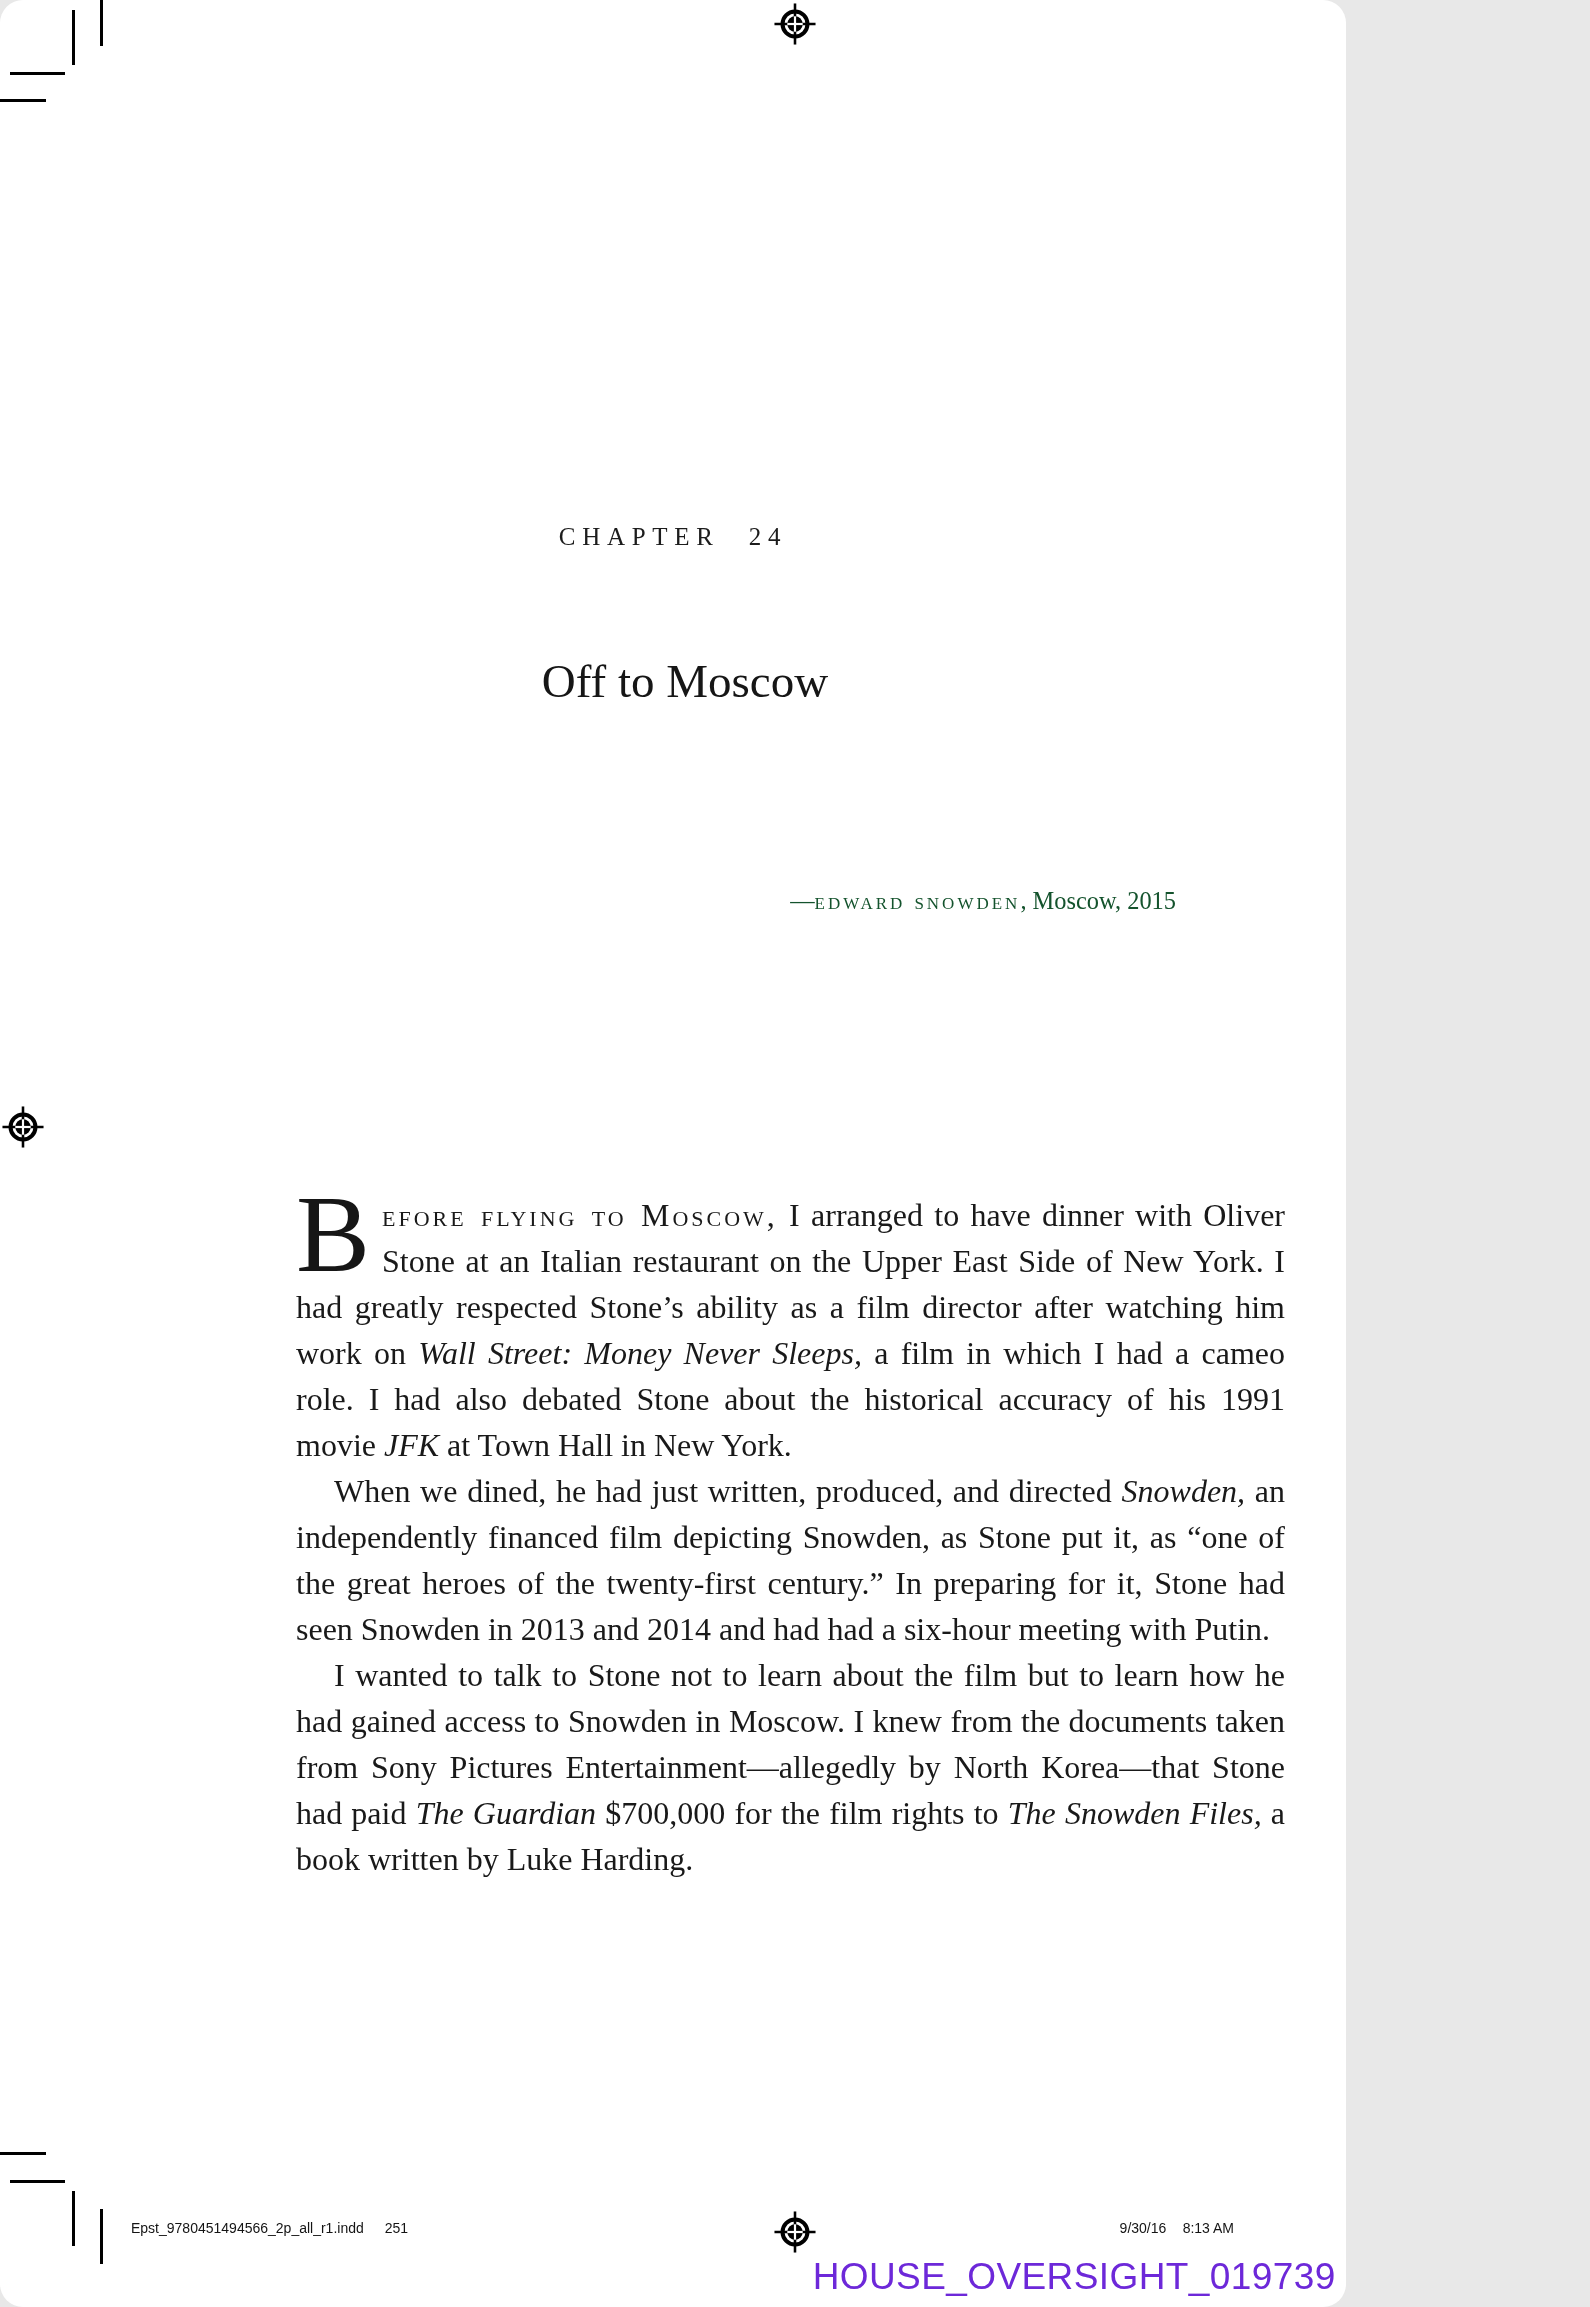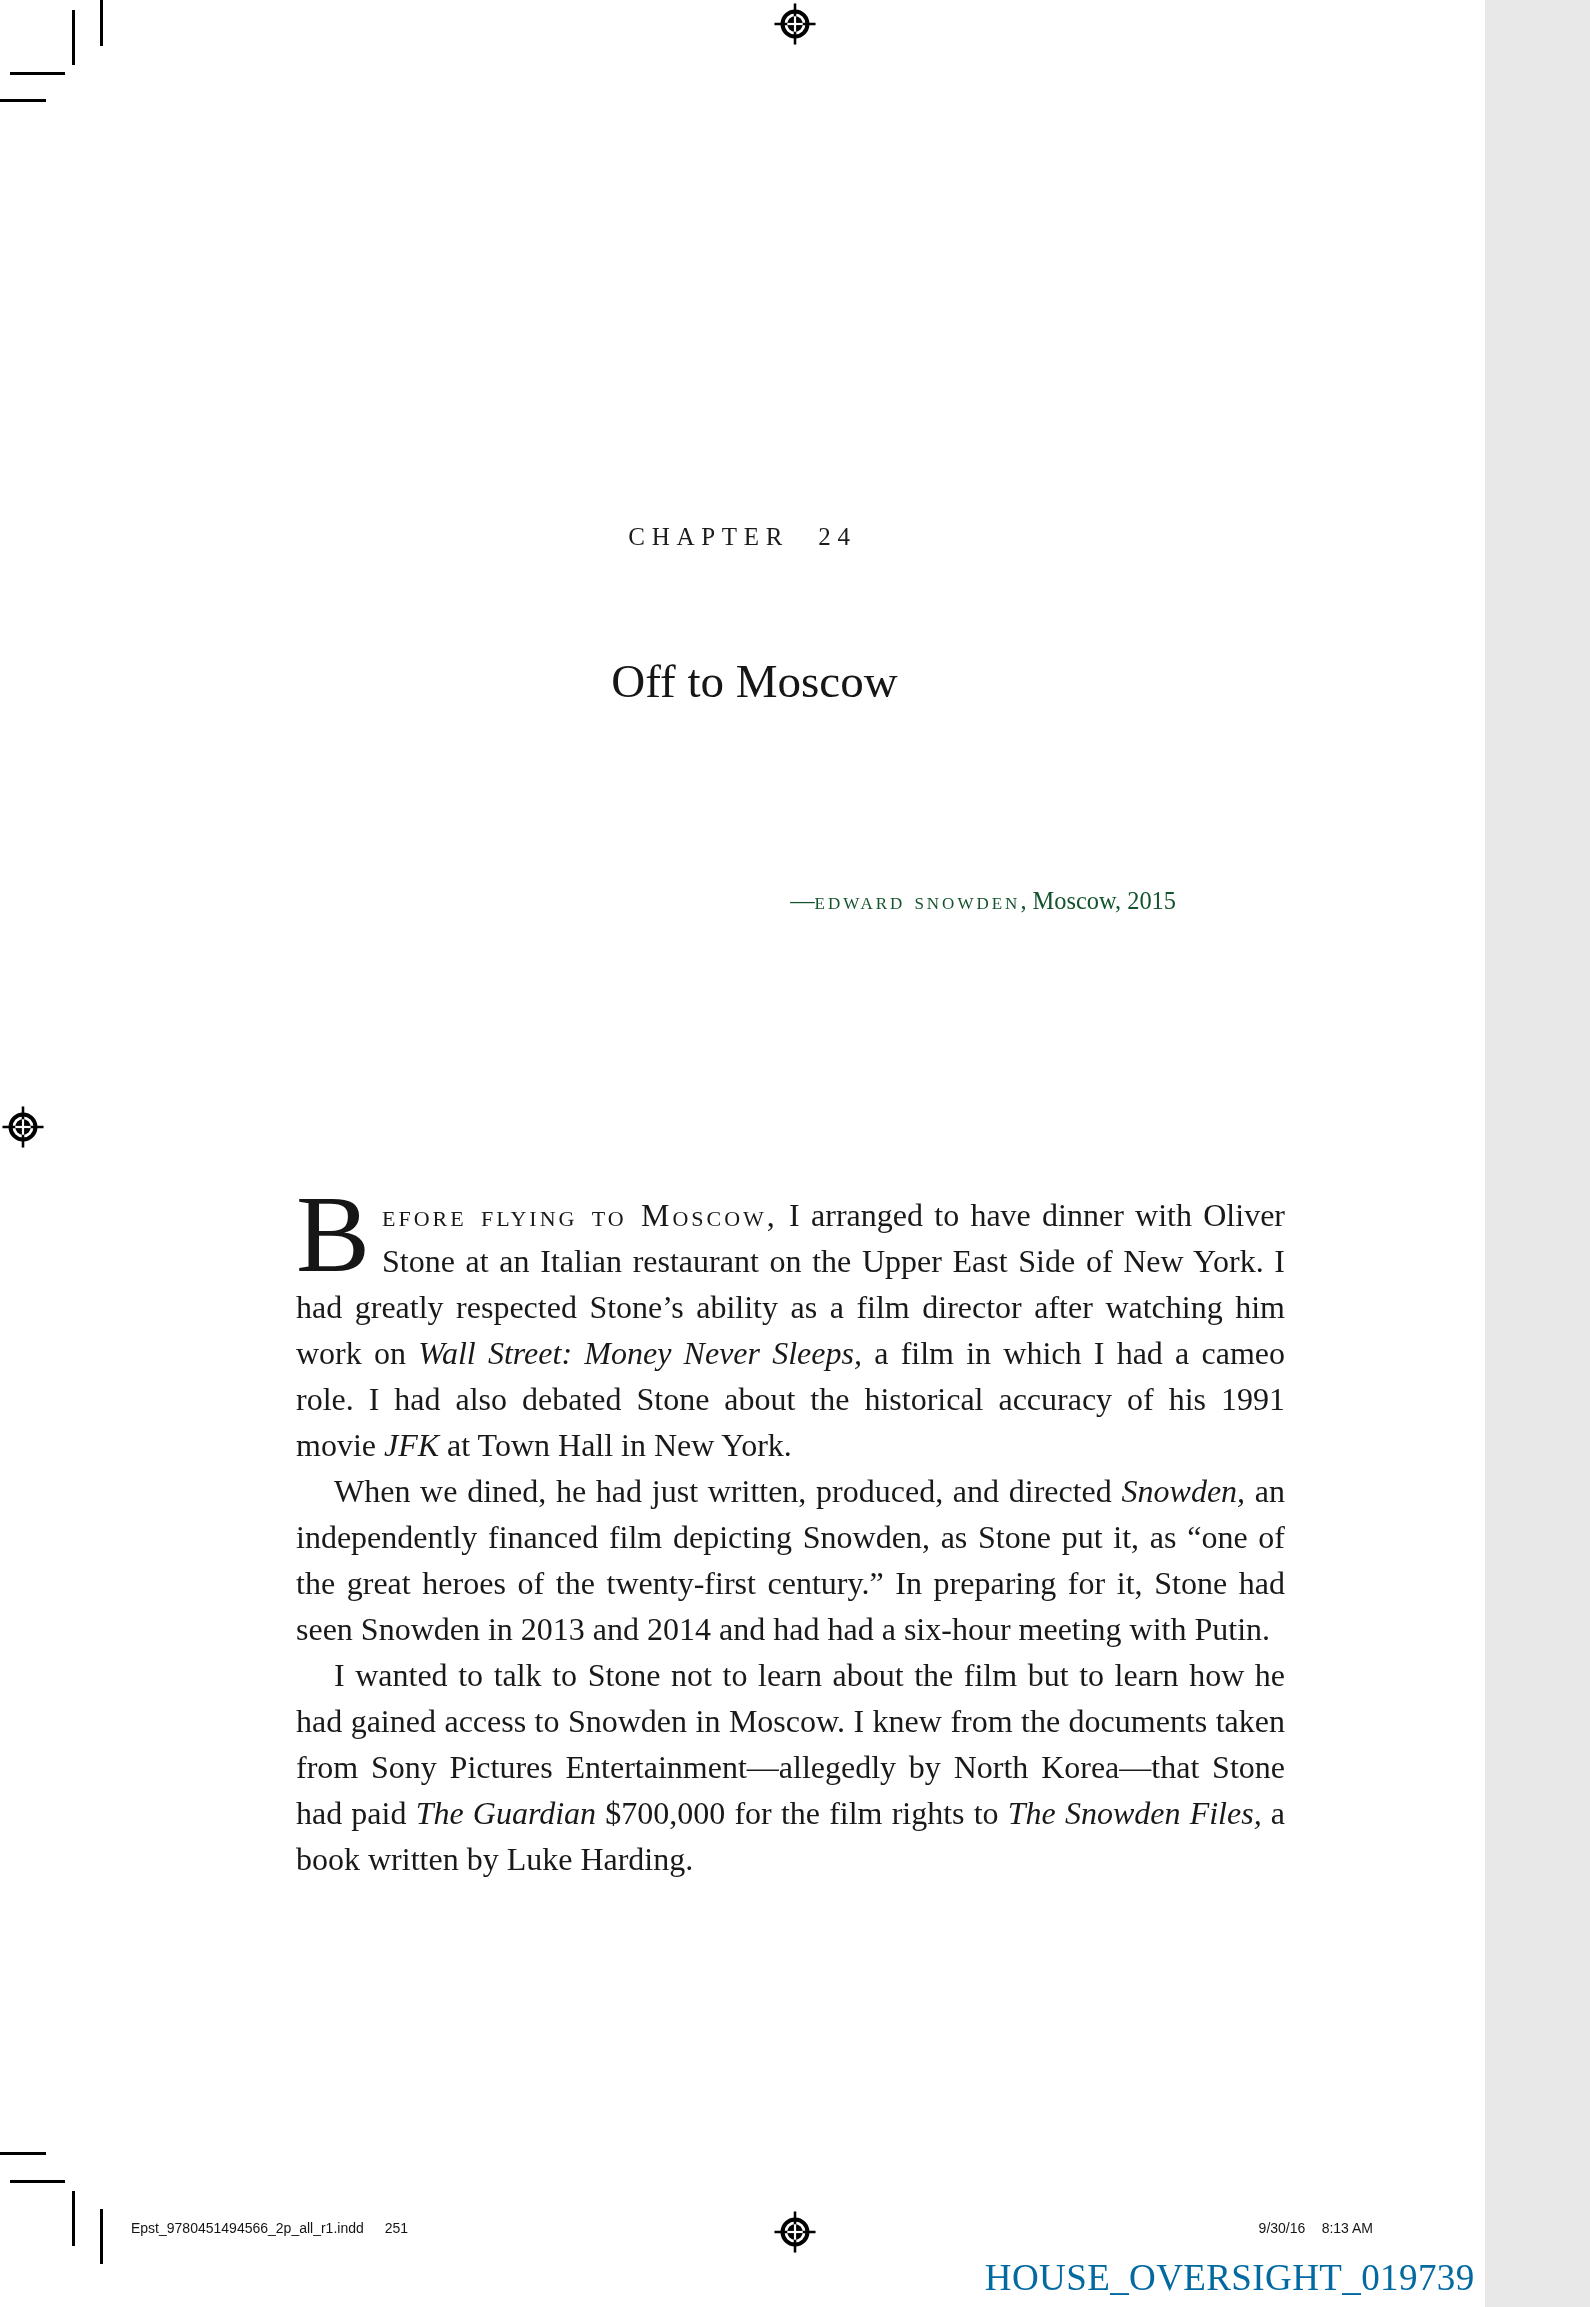--- a/index.html
+++ b/index.html
@@ -1,22 +1,23 @@
 <!DOCTYPE html>
 <html style="font-size:12px"><head>
 <meta charset="utf-8">
 <style>
   html,body{margin:0;padding:0;background:#e8e8e8;}
   .sheet{
     position:relative;
-    width:1485px;height:2307px;
+    width:1346px;height:2307px;
     background:#ffffff;
     font-family:"Liberation Serif","DejaVu Serif",serif;
     color:#1a1a1a;
     overflow:hidden;
+    border-radius:23px;
   }
   
   .cropmark{position:absolute;background:#000;}
   
   .regmark{position:absolute;width:44px;height:44px;}
   
   .chapter-label{
     position:absolute;top:523px;left:0;width:100%;
     text-align:center;
     font-size:25px;letter-spacing:6.7px;word-spacing:16.3px;
@@ -65,23 +66,23 @@
     position:absolute;
     font-family:"Liberation Sans","DejaVu Sans",sans-serif;
     font-size:14px;color:#141414;white-space:nowrap;
   }
   .slug-left{top:2220px;left:131px;}
   .slug-gap{display:inline-block;width:21px;}
   .slug-right{top:2220px;right:112px;}
   .slug-right .time{margin-left:16.3px;}
   .stamp{
     position:absolute;top:2256px;right:10.4px;
-    font-family:Liberation Serif, serif;
+    font-family:Liberation Sans, sans-serif;
     font-size:37px;letter-spacing:0.4px;
-    color:#0369a1;white-space:nowrap;
+    color:#6d28d9;white-space:nowrap;
   }
 </style>
 </head>
 <body>
 
 <div class="sheet">
 
   <div class="cropmark" style="left:100px;top:0;width:3px;height:46px;"></div>
   <div class="cropmark" style="left:72px;top:9.6px;width:3px;height:55px;"></div>
   <div class="cropmark" style="left:9.6px;top:72px;width:55px;height:3px;"></div>

